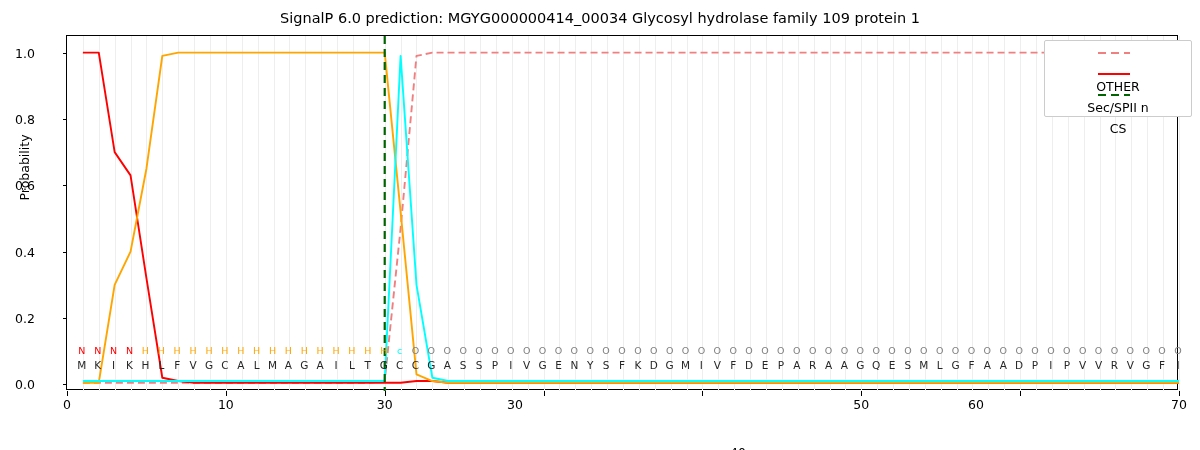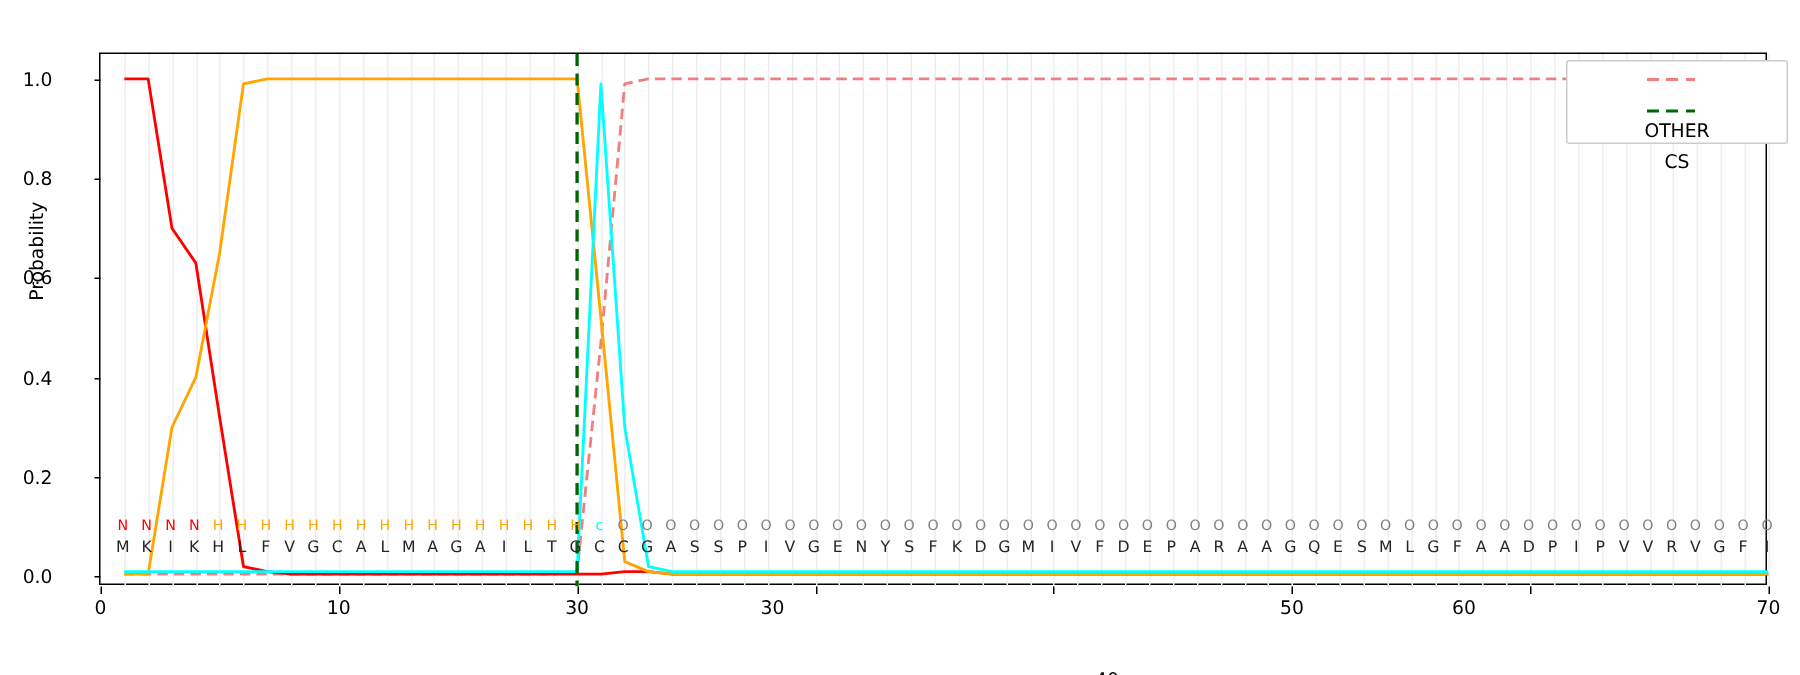--- a/index.html
+++ b/index.html
@@ -165,20 +165,21 @@
     font-size: 12.5px;
     color: #000000;
     white-space: nowrap;
   }
 </style>
 </head>
 <body>
 
 <div id="figure">
 
+  <div id="chart-title">SignalP 6.0 prediction: MGYG000000414_00034 Glycosyl hydrolase family 109 protein 1</div>
 
   <div id="ylabel">Probability</div>
 
   <div id="plot-area">
     <div id="grid-layer">
         <div class="gridline" style="left: 15.8857px;"></div>
         <div class="gridline" style="left: 31.7714px;"></div>
         <div class="gridline" style="left: 47.6571px;"></div>
         <div class="gridline" style="left: 63.5429px;"></div>
         <div class="gridline" style="left: 79.4286px;"></div>
@@ -574,19 +575,25 @@
 
   <div id="legend">
     <div class="legend-row">
       <span class="legend-swatch">
           <span class="ln" id="sw0" style="background: repeating-linear-gradient(to right, rgb(240, 128, 128) 0px, rgb(240, 128, 128) 8px, transparent 8px, transparent 13px);"></span>
         </span>
       <span class="legend-label">OTHER</span>
     </div>
     <div class="legend-row">
       <span class="legend-swatch">
+          <span class="ln" id="sw1" style="background: rgb(255, 0, 0);"></span>
+        </span>
+      <span class="legend-label">Sec/SPII n</span>
+    </div>
+    <div class="legend-row">
+      <span class="legend-swatch">
           <span class="ln" id="sw4" style="background: repeating-linear-gradient(to right, rgb(0, 100, 0) 0px, rgb(0, 100, 0) 8px, transparent 8px, transparent 13px);"></span>
         </span>
       <span class="legend-label">CS</span>
     </div>
   </div>
 
 </div>
 
 </body></html>

